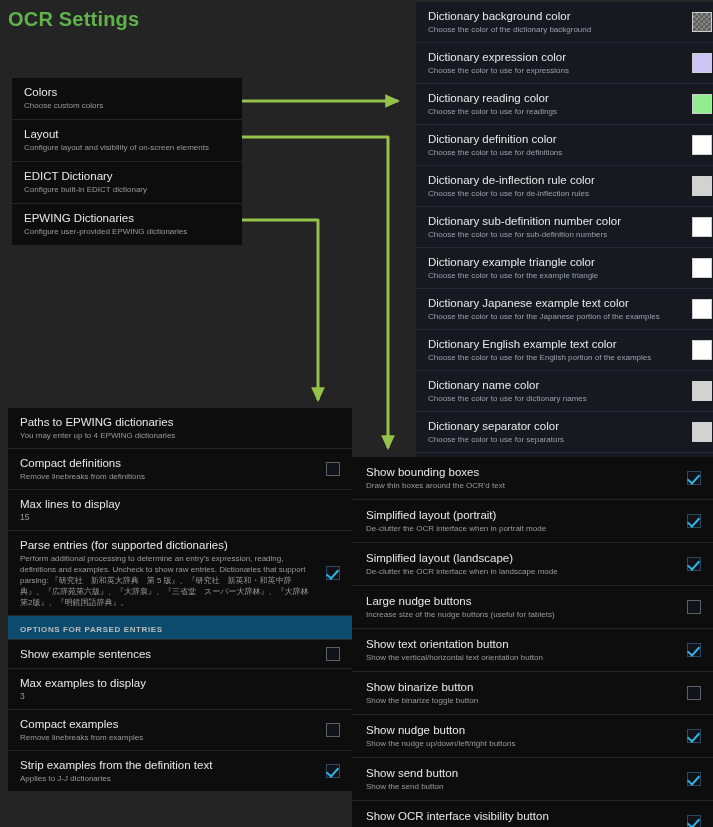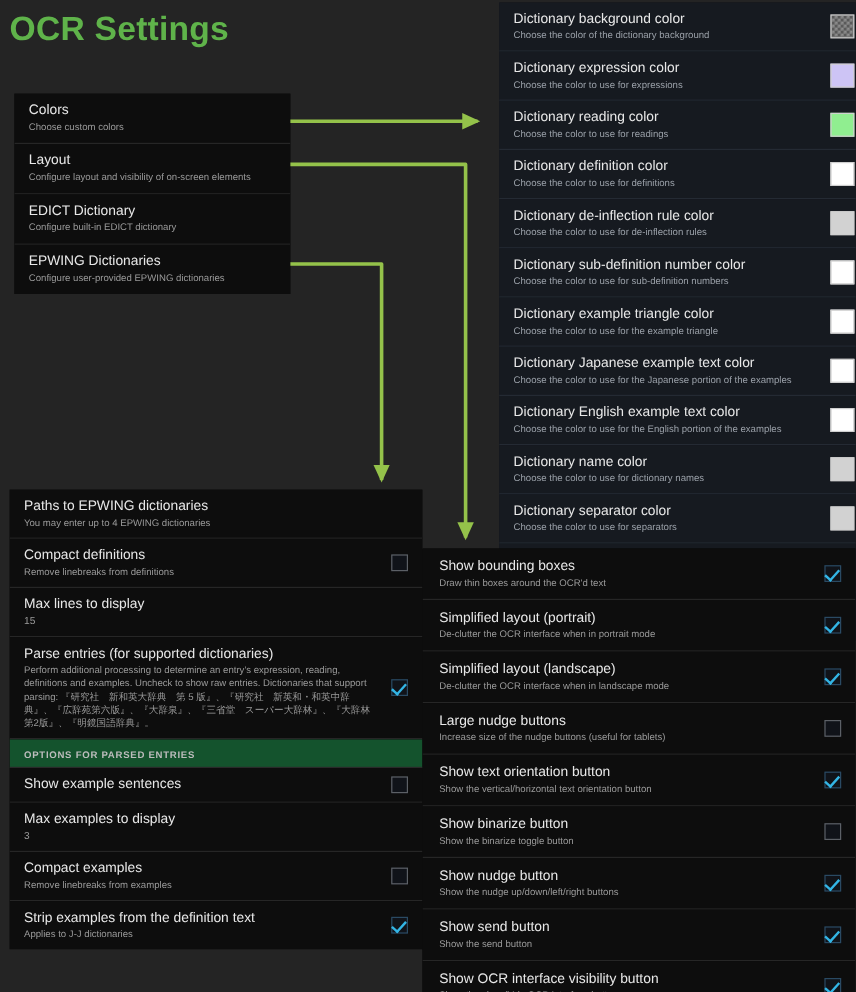--- a/index.html
+++ b/index.html
@@ -6,21 +6,21 @@
     margin: 0; padding: 0;
     width: 713px; height: 827px;
     background: #242424;
     font-family: "Liberation Sans", sans-serif;
     overflow: hidden;
   }
   #root { position: relative; width: 713px; height: 827px; }
 
   .page-title {
     position: absolute; left: 8px; top: 8px;
-    font-size: 28px; font-weight: bold;
+    font-size: 20px; font-weight: bold;
     color: #5fb34a;
     letter-spacing: 0.2px;
   }
 
   
   .panel {
     position: absolute;
     background: #0b0b0b;
     overflow: hidden;
   }
@@ -56,21 +56,21 @@
     margin-top: 1px;
   }
   .row-sub.multiline { white-space: normal; }
 
   .section-header {
     font-size: 8px;
     font-weight: bold;
     letter-spacing: 0.6px;
     color: #bcbcbc;
     padding: 9px 12px 5px 12px;
-    background: #14532d;
+    background: #0c4a6e;
     border-bottom: 1px solid #2a2a2a;
   }
 
   
   .swatch {
     position: absolute;
     right: 12px; top: 50%;
     transform: translateY(-50%);
     width: 20px; height: 20px;
     border: 1px solid #cfcfcf;

